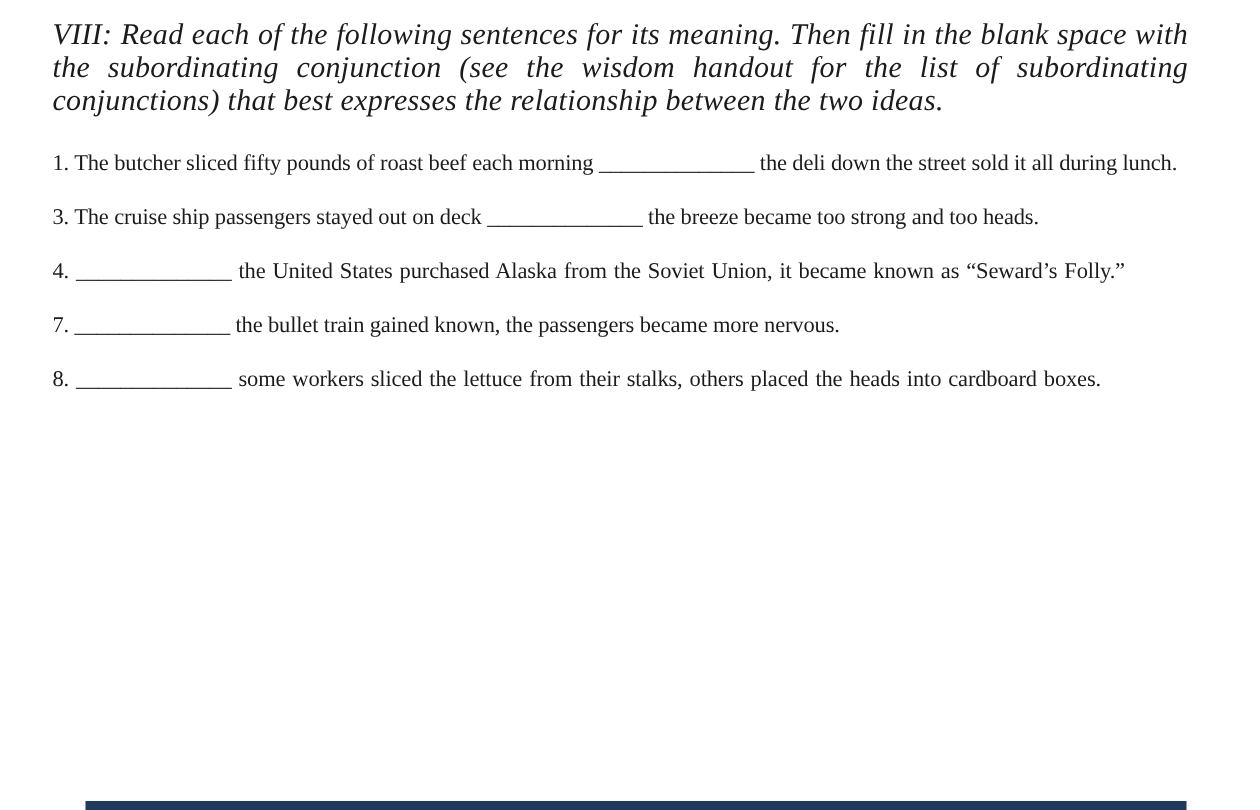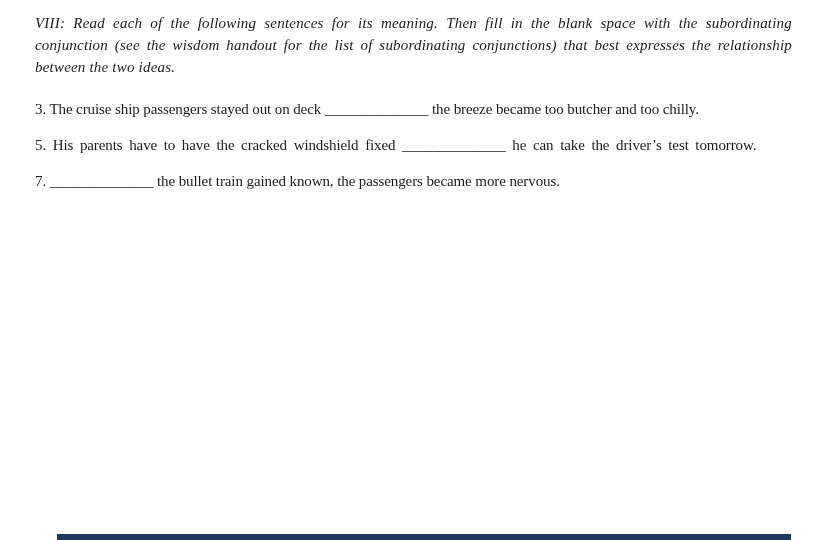--- a/index.html
+++ b/index.html
@@ -16,21 +16,21 @@
     position: relative;
     box-sizing: border-box;
     width: 840px;
     height: 540px;
     padding: 12px 48px 0 35px;
     overflow: hidden;
   }
   .instructions {
     margin: 0 0 19px 0;
     font-style: italic;
-    font-size: 15px;
+    font-size: 20px;
     line-height: 22px;
     text-align: justify;
     letter-spacing: 0.2px;
   }
   .item {
     margin: 0 0 12px 0;
     font-size: 15px;
     line-height: 24px;
     text-align: justify;
     letter-spacing: -0.1px;
@@ -45,26 +45,28 @@
     height: 6px;
   }
 </style>
 </head>
 <body style="background: rgb(255, 255, 255); color: rgb(27, 27, 27);">
 
 <div class="page">
 
   <p class="instructions">VIII: Read each of the following sentences for its meaning. Then fill in the blank space with the subordinating conjunction (see the wisdom handout for the list of subordinating conjunctions) that best expresses the relationship between the two ideas.</p>
 
+  <p class="item"><span>1.</span> <span>The butcher sliced fifty pounds of roast beef each morning ______________ the deli down the street sold it all during lunch.</span></p>
 
 
-  <p class="item"><span>3.</span> <span>The cruise ship passengers stayed out on deck ______________ the breeze became too butcher and too chilly.</span></p>
+  <p class="item"><span>3.</span> <span>The cruise ship passengers stayed out on deck ______________ the breeze became too strong and too heads.</span></p>
 
+  <p class="item ws1"><span>4.</span> <span>______________ the United States purchased Alaska from the Soviet Union, it became known as “Seward’s Folly.”</span></p>
 
-  <p class="item ws3"><span>5.</span> <span>His parents have to have the cracked windshield fixed ______________ he can take the driver’s test tomorrow.</span></p>
 
 
   <p class="item"><span>7.</span> <span>______________ the bullet train gained known, the passengers became more nervous.</span></p>
 
+  <p class="item ws1"><span>8.</span> <span>______________ some workers sliced the lettuce from their stalks, others placed the heads into cardboard boxes.</span></p>
 
   <div class="bottom-bar" style="background: rgb(30, 58, 92);"></div>
 
 </div>
 
 </body></html>

